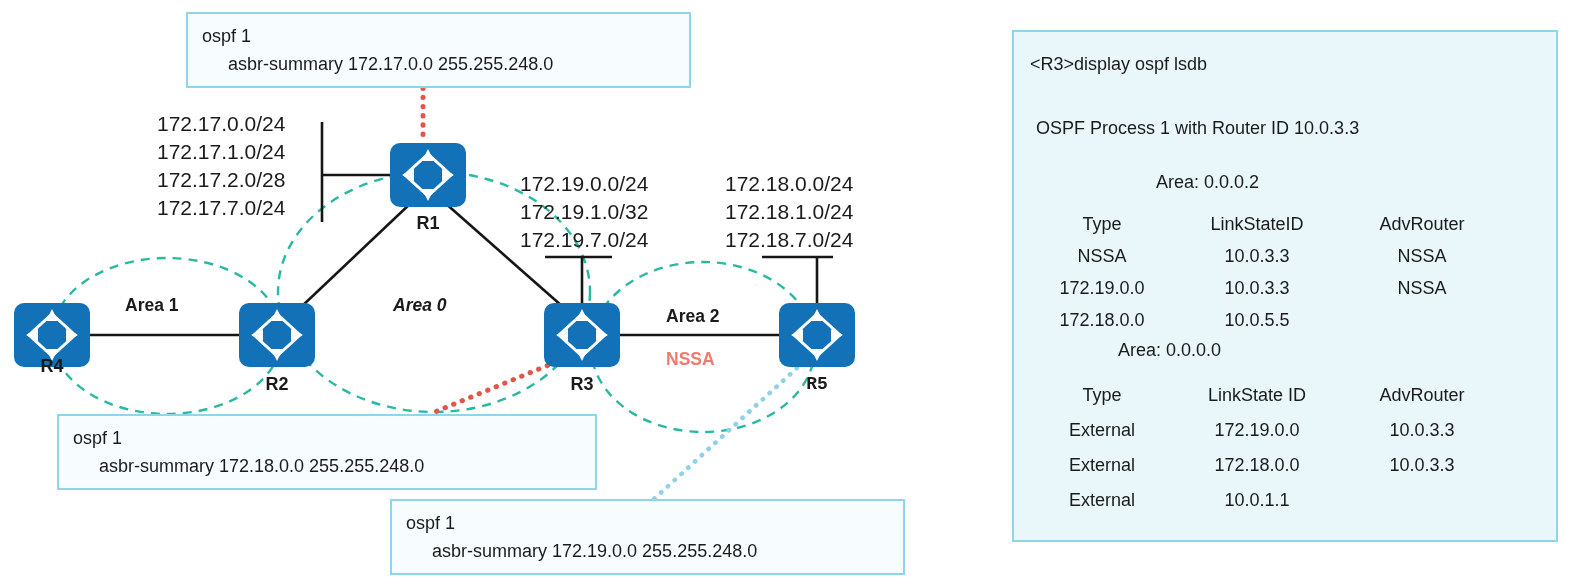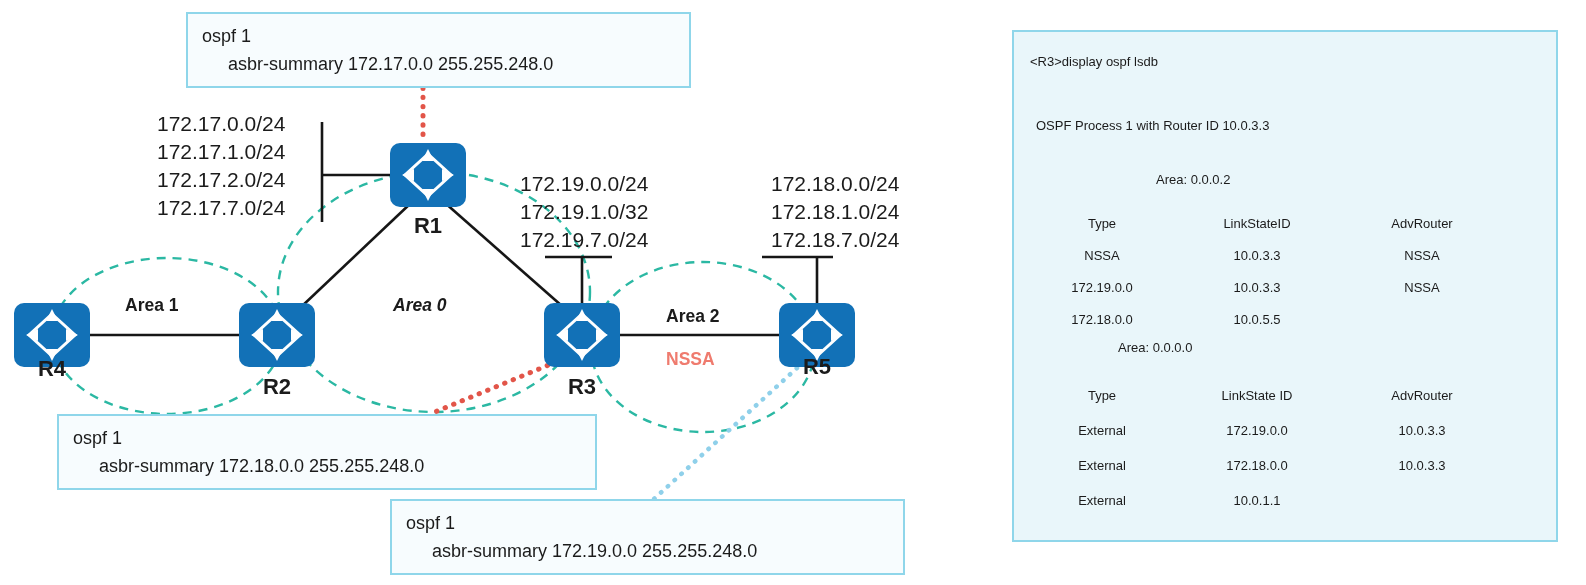--- a/index.html
+++ b/index.html
@@ -14,27 +14,27 @@
   .area-ellipse{fill:none;stroke:var(--area-dash,#2bb8a3);stroke-width:2.4;stroke-dasharray:9 7;}
   .link{stroke:#161616;stroke-width:2.6;}
   .dotted-red{stroke:var(--red-dotted,#e25549);stroke-width:5;stroke-dasharray:0.4 8.8;stroke-linecap:round;}
   .dotted-blue{stroke:var(--blue-dotted,#8fd0ea);stroke-width:4.6;stroke-dasharray:0.4 8.8;stroke-linecap:round;}
 
   
   .callout{position:absolute;background:var(--callout-bg,#f7fcfe);border:2px solid var(--callout-border,#8fd6ea);
            font-size:18px;padding:8px 14px;line-height:28px;box-sizing:border-box;}
   .callout .indent{margin-left:26px;}
   .prefixes{position:absolute;font-size:21px;line-height:28px;}
-  .router-label{position:absolute;width:76px;text-align:center;font-weight:bold;font-size:22px;}
+  .router-label{position:absolute;width:76px;text-align:center;font-weight:bold;font-size:18px;}
   .area-label{position:absolute;font-weight:bold;font-size:17.5px;}
   .nssa{color:var(--nssa-text,#ef7b6e);}
 
   
   .console{position:absolute;left:1012px;top:30px;width:546px;height:512px;box-sizing:border-box;
-           background:var(--console-bg,#e9f6fa);border:2px solid var(--callout-border,#8fd6ea);font-size:13px;}
+           background:var(--console-bg,#e9f6fa);border:2px solid var(--callout-border,#8fd6ea);font-size:18px;}
   .console .line{position:absolute;white-space:pre;}
   .lsdb{position:absolute;display:grid;grid-template-columns:140px 170px 160px;}
   .lsdb>div{height:32px;line-height:32px;text-align:center;}
   .lsdb.ext>div{height:35px;line-height:35px;}
 </style>
 </head>
 <body>
 
 <div class="stage">
 
@@ -86,39 +86,39 @@
     <div class="indent">asbr-summary 172.18.0.0 255.255.248.0</div>
   </div>
   <div class="callout" style="left:390px;top:499px;width:515px;">
     <div>ospf 1</div>
     <div class="indent">asbr-summary 172.19.0.0 255.255.248.0</div>
   </div>
 
   <div class="prefixes" style="left:157px;top:110px;">
     <div>172.17.0.0/24</div>
     <div>172.17.1.0/24</div>
-    <div>172.17.2.0/24</div>
+    <div>172.17.2.0/28</div>
     <div>172.17.7.0/24</div>
   </div>
   <div class="prefixes" style="left:520px;top:170px;">
     <div>172.19.0.0/24</div>
     <div>172.19.1.0/32</div>
     <div>172.19.7.0/24</div>
   </div>
-  <div class="prefixes" style="left:771px;top:170px;">
+  <div class="prefixes" style="left:725px;top:170px;">
     <div>172.18.0.0/24</div>
     <div>172.18.1.0/24</div>
     <div>172.18.7.0/24</div>
   </div>
 
   <div class="router-label" style="left:390px;top:213px;">R1</div>
   <div class="router-label" style="left:14px;top:356px;">R4</div>
   <div class="router-label" style="left:239px;top:374px;">R2</div>
   <div class="router-label" style="left:544px;top:374px;">R3</div>
-  <div class="router-label" style="left:779px;top:354px;">R5</div>
+  <div class="router-label" style="left:779px;top:374px;font-family:Liberation Mono, monospace;">R5</div>
 
   <div class="area-label" style="left:125px;top:295px;">Area 1</div>
   <div class="area-label" style="left:393px;top:295px;font-style:italic;">Area 0</div>
   <div class="area-label" style="left:666px;top:306px;">Area 2</div>
   <div class="area-label nssa" style="left:666px;top:349px;">NSSA</div>
 
   <div class="console">
     <div class="line" style="left:16px;top:22px;">&lt;R3&gt;display ospf lsdb</div>
     <div class="line" style="left:22px;top:86px;">OSPF Process 1 with Router ID 10.0.3.3</div>
 

